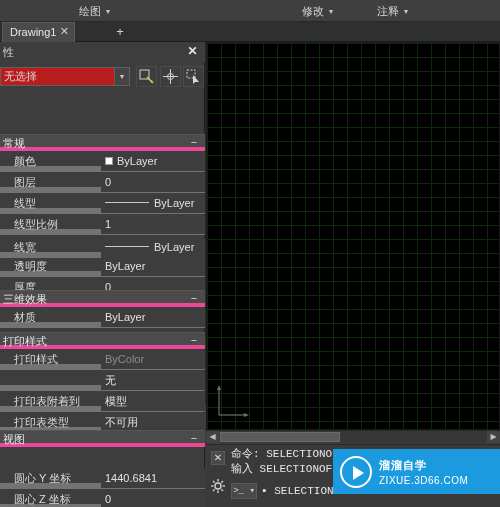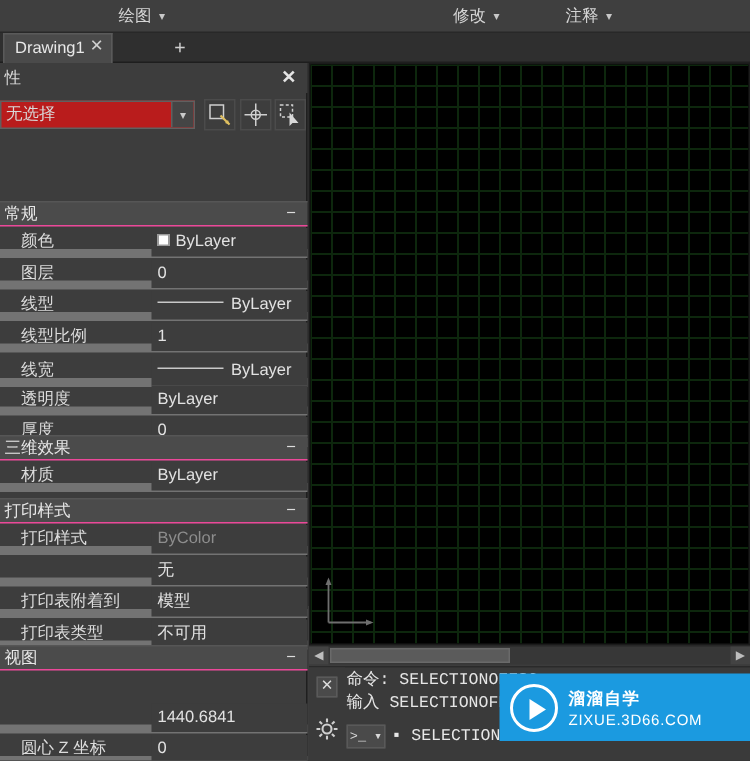--- a/index.html
+++ b/index.html
@@ -101,21 +101,21 @@
     border: 1px solid #4b4b4b;
     color: #cfcfcf;
   }
   .sel-btn svg { display: block; }
 
   
   .grp {
     position: absolute; left: 0; width: 205px; height: 17px;
     background: #4b4b4b;
     border-top: 1px solid #565656;
-    border-bottom: 1px solid #ec4899;
+    border-bottom: 4px solid #ec4899;
     color: #e6e6e6; font-size: 11px; line-height: 16px;
     padding-left: 3px;
   }
   .grp .collapse {
     position: absolute; right: 6px; top: 0; width: 10px; height: 16px;
     color: #dcdcdc; font-size: 11px; line-height: 14px; text-align: center;
   }
   
   .prow {
     position: absolute; left: 0; width: 205px; height: 20px;
@@ -376,20 +376,21 @@
     <div class="prow" style="top:371px;">
       <span class="pname">打印表类型</span>
       <span class="pval">不可用</span>
     </div>
 
     <div class="grp" style="top:388px;">
       <span>视图</span>
       <span class="collapse">−</span>
     </div>
     <div class="prow" style="top:427px;">
+      <span class="pname">圆心 Y 坐标</span>
       <span class="pval">1440.6841</span>
     </div>
     <div class="prow" style="top:448px;">
       <span class="pname">圆心 Z 坐标</span>
       <span class="pval">0</span>
     </div>
 
   </div>
 
   <div class="canvas-area">

